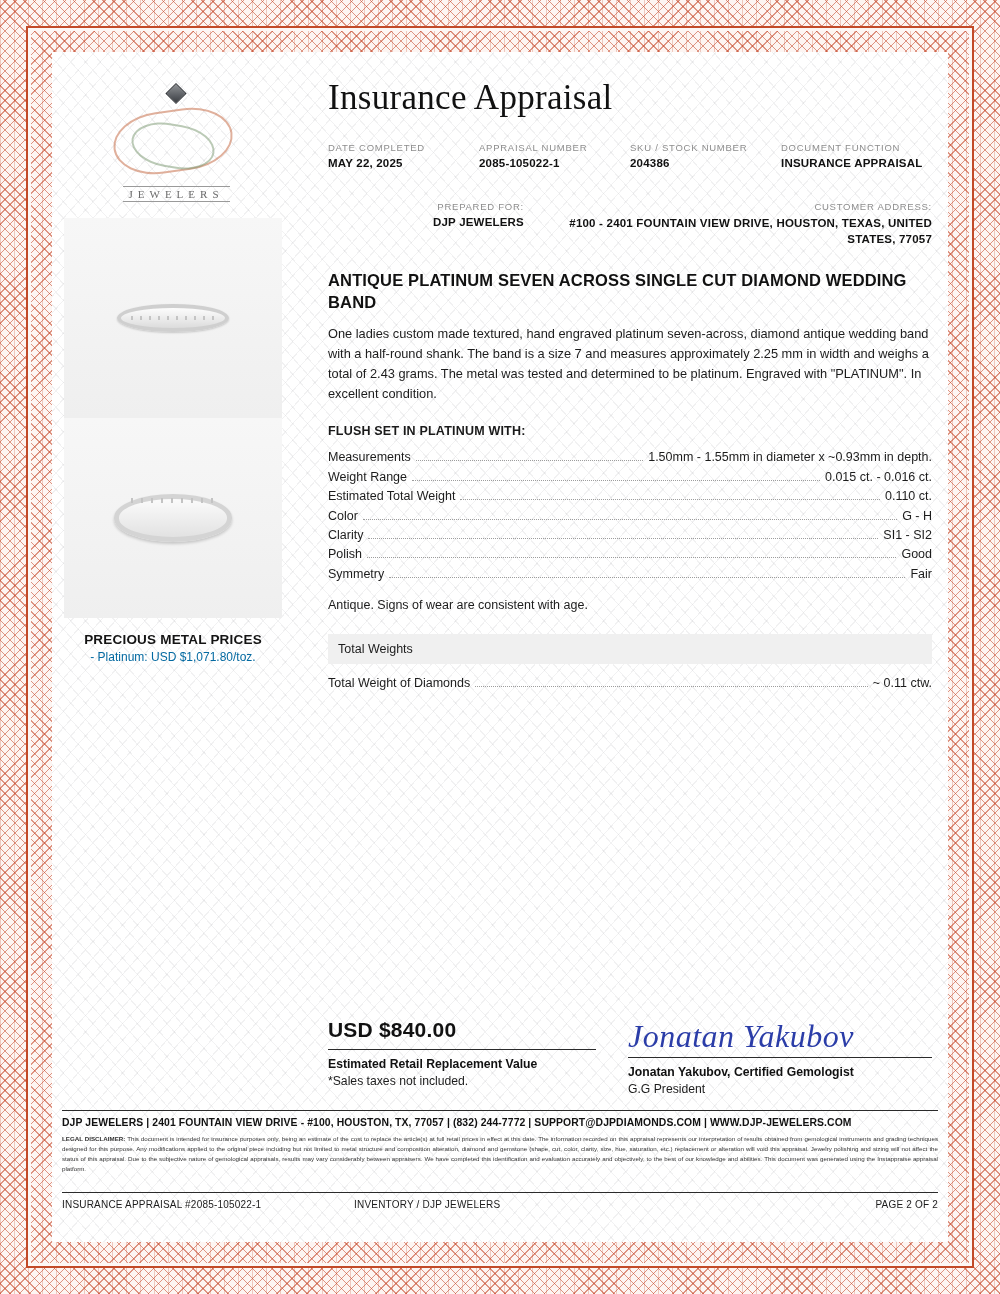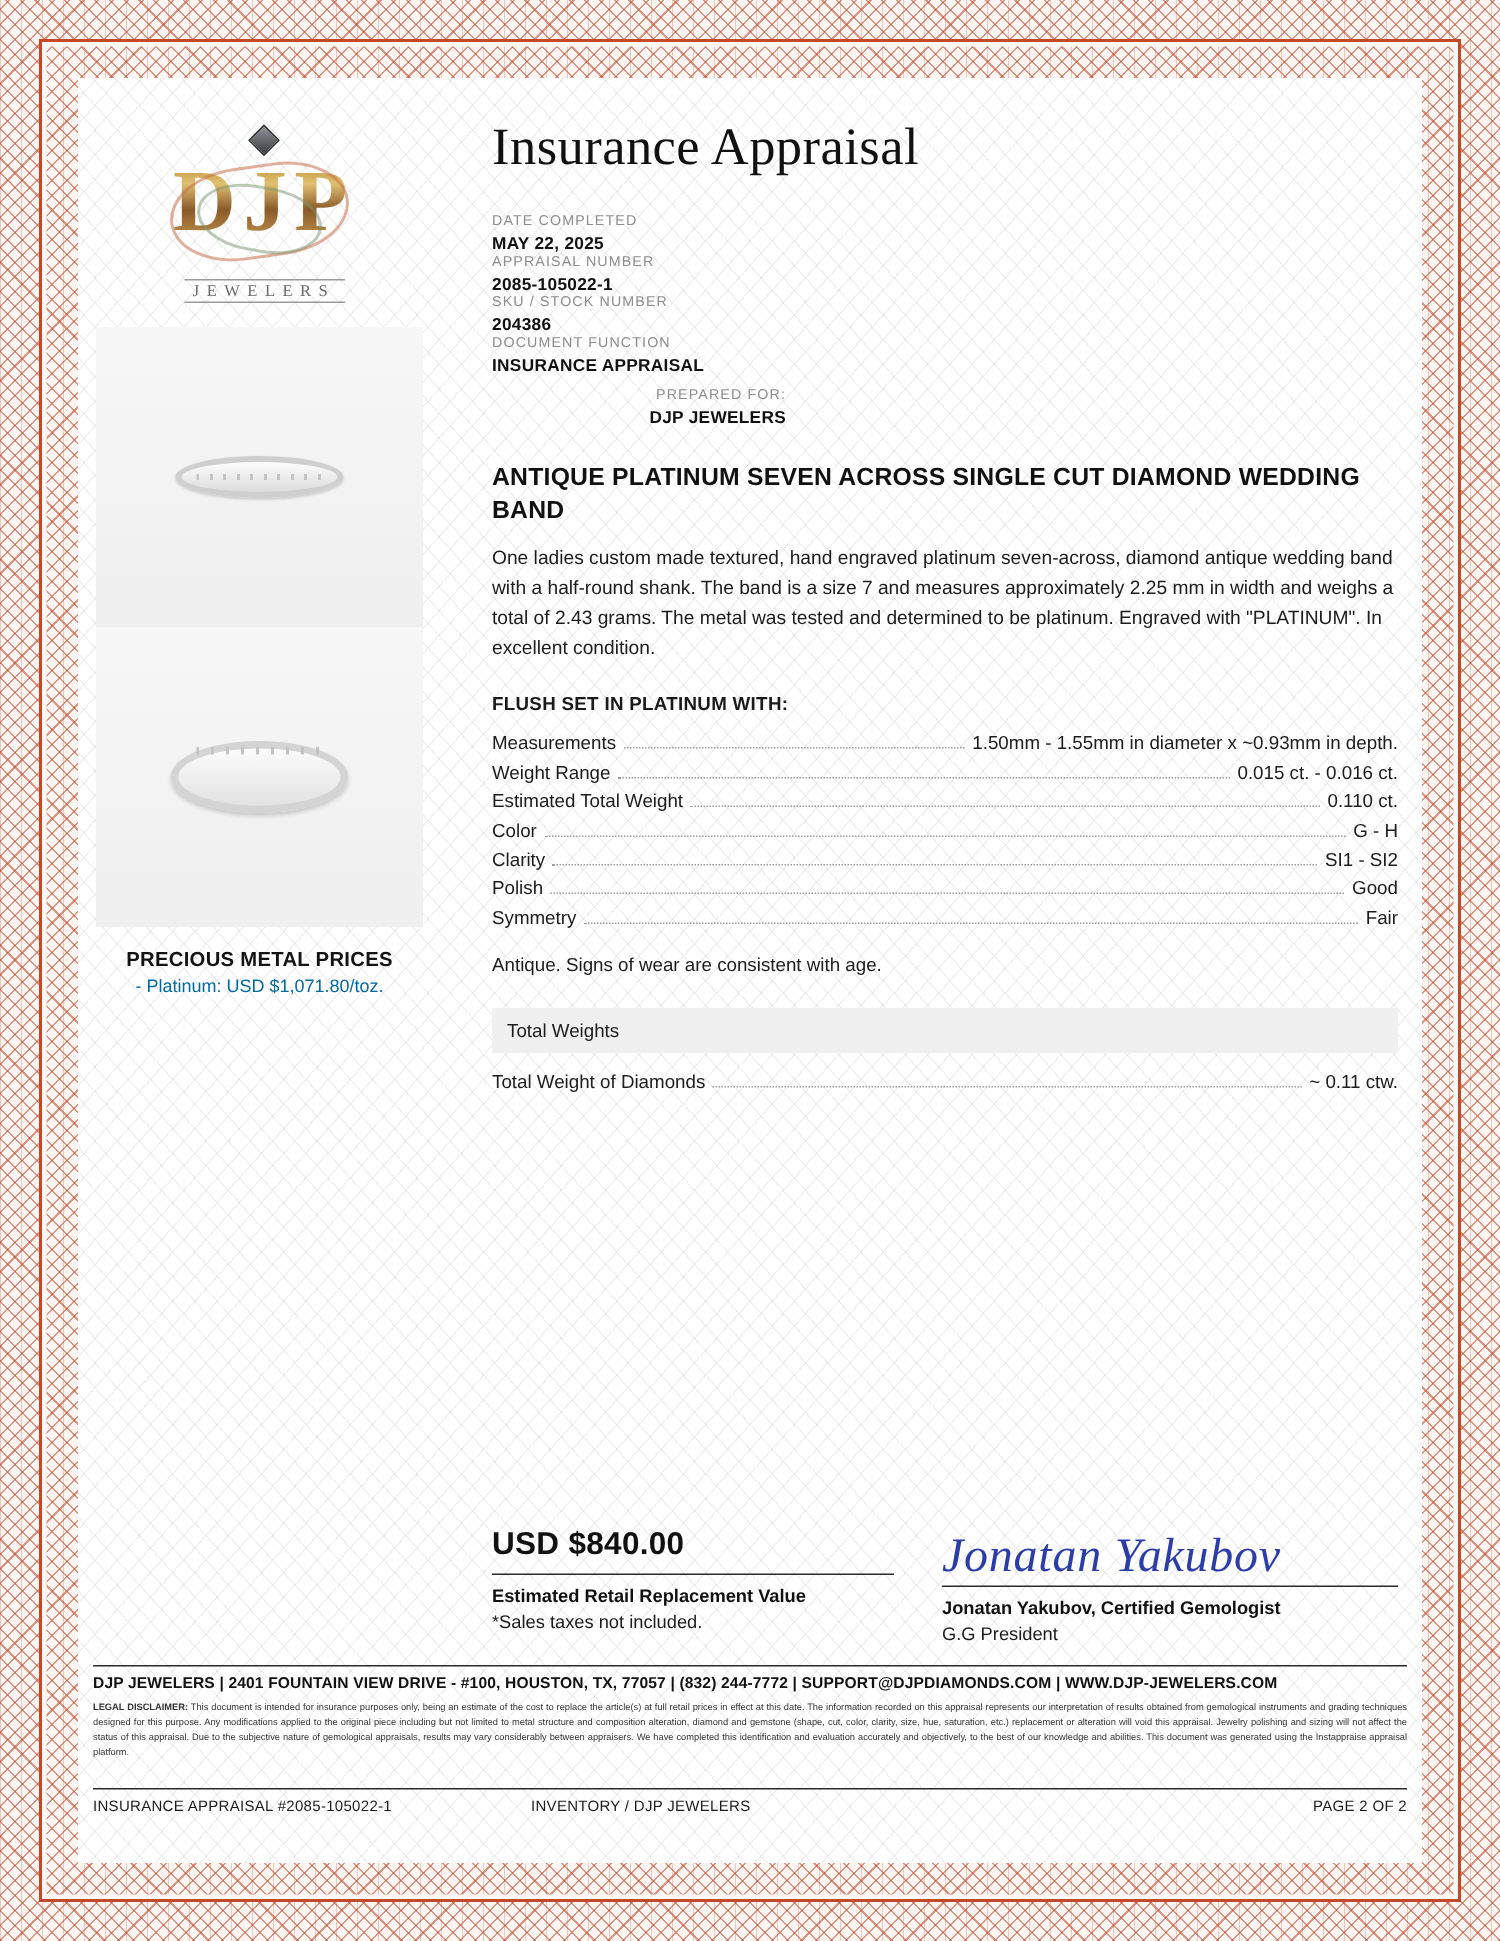--- a/index.html
+++ b/index.html
@@ -192,21 +192,21 @@
   }
   h1.doc-title {
     font-family: "Liberation Serif", serif;
     font-weight: normal;
     font-size: 35px;
     margin: 0 0 24px 0;
     letter-spacing: .3px;
     color: #111;
   }
 
-  .meta-row { display: flex; gap: 0; margin-bottom: 8px; flex-direction: column; }
+  .meta-row { display: flex; gap: 0; margin-bottom: 32px; }
   .meta-cell { flex: 1; }
   .meta-label {
     font-size: 9.5px;
     letter-spacing: .75px;
     color: #8d8d8d;
     text-transform: uppercase;
     margin-bottom: 4px;
   }
   .meta-value {
     font-size: 11.5px;
@@ -346,21 +346,20 @@
 <div class="inner-white">
   <div class="content">
 
     <div class="left-col">
 
       <div class="logo-box">
         <div class="logo-mark">
           <div class="logo-swirl"></div>
           <div class="logo-swirl2"></div>
           <div class="logo-diamond"></div>
-          <div class="logo-letters">DJP</div>
         </div>
         <div class="logo-sub">JEWELERS</div>
       </div>
 
       <div class="photo">
         <div class="ring-side"></div>
       </div>
       <div class="photo">
         <div class="ring-persp"></div>
       </div>
@@ -391,20 +390,24 @@
         <div class="meta-cell">
           <div class="meta-label">DOCUMENT FUNCTION</div>
           <div class="meta-value">INSURANCE APPRAISAL</div>
         </div>
       </div>
 
       <div class="meta-row2">
         <div class="c1">
           <div class="meta-label">PREPARED FOR:</div>
           <div class="meta-value">DJP JEWELERS</div>
+        </div>
+        <div class="c2">
+          <div class="meta-label">CUSTOMER ADDRESS:</div>
+          <div class="meta-value addr">#100 - 2401 FOUNTAIN VIEW DRIVE, HOUSTON, TEXAS, UNITED STATES, 77057</div>
         </div>
       </div>
 
       <h2 class="item-title">ANTIQUE PLATINUM SEVEN ACROSS SINGLE CUT DIAMOND WEDDING BAND</h2>
       <p class="item-desc">One ladies custom made textured, hand engraved platinum seven-across, diamond antique wedding band with a half-round shank. The band is a size 7 and measures approximately 2.25 mm in width and weighs a total of 2.43 grams. The metal was tested and determined to be platinum. Engraved with "PLATINUM". In excellent condition.</p>
 
       <h3 class="section-head">FLUSH SET IN PLATINUM WITH:</h3>
 
       <div class="spec-list">
         <div class="spec-row">

